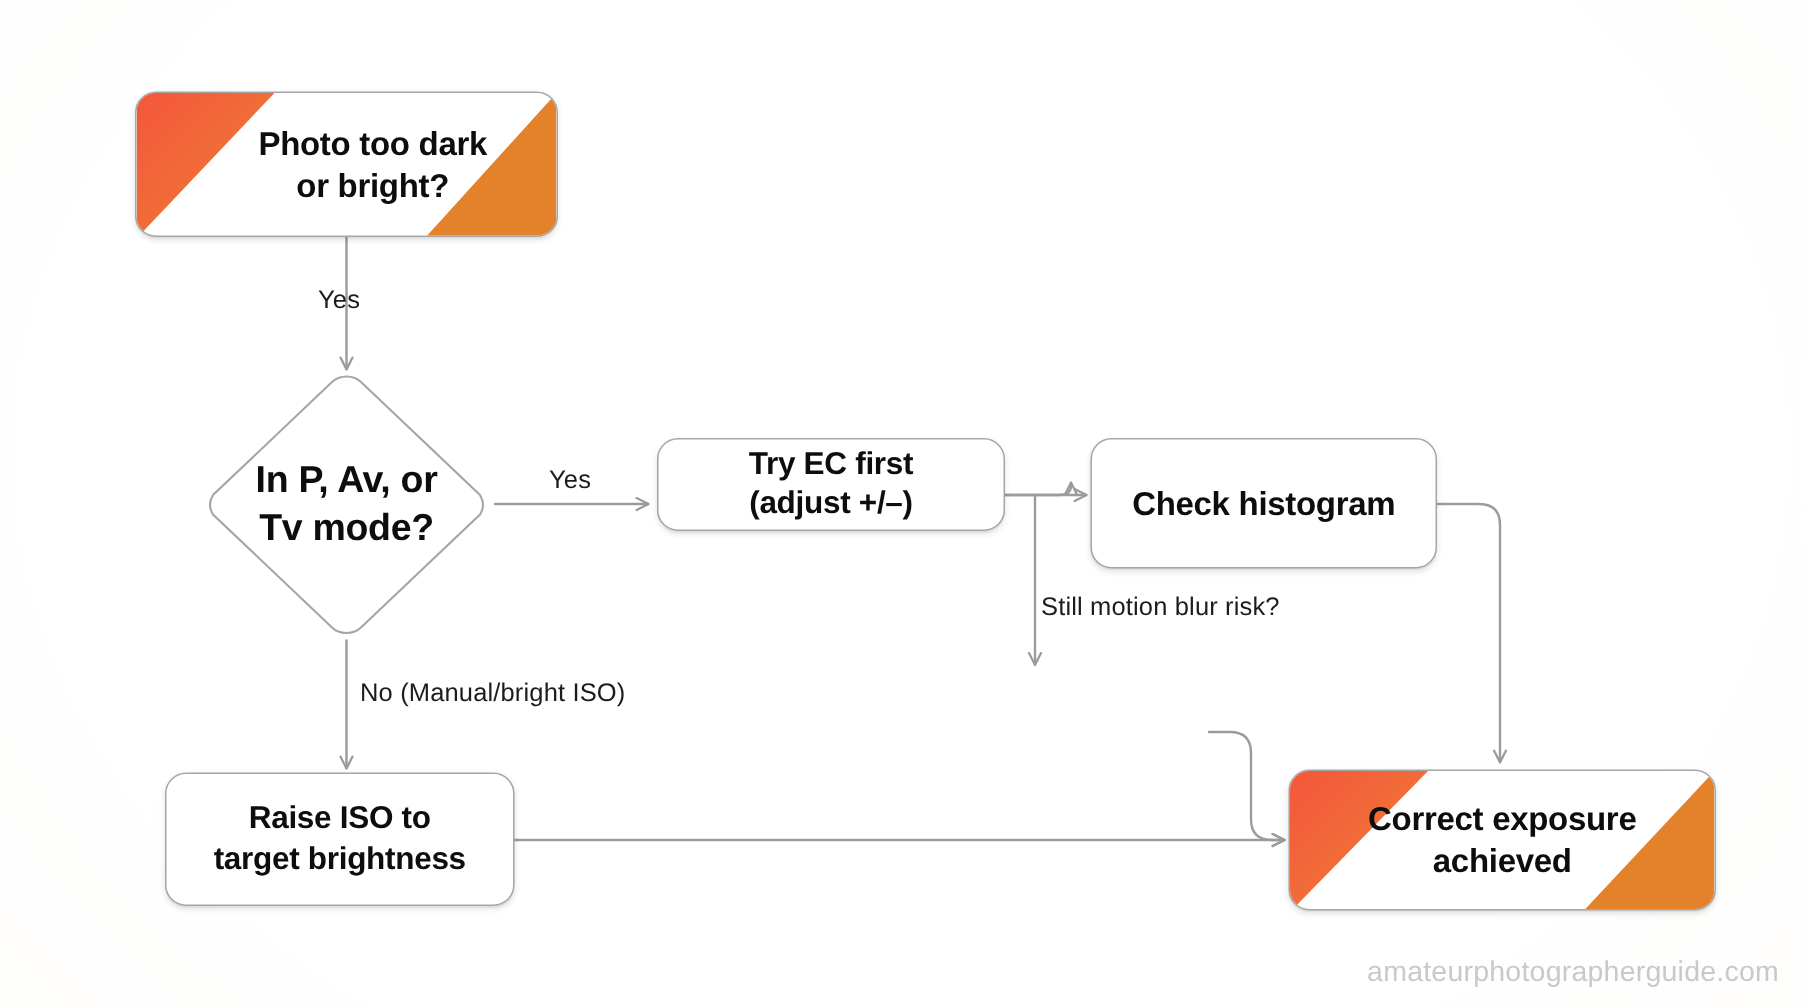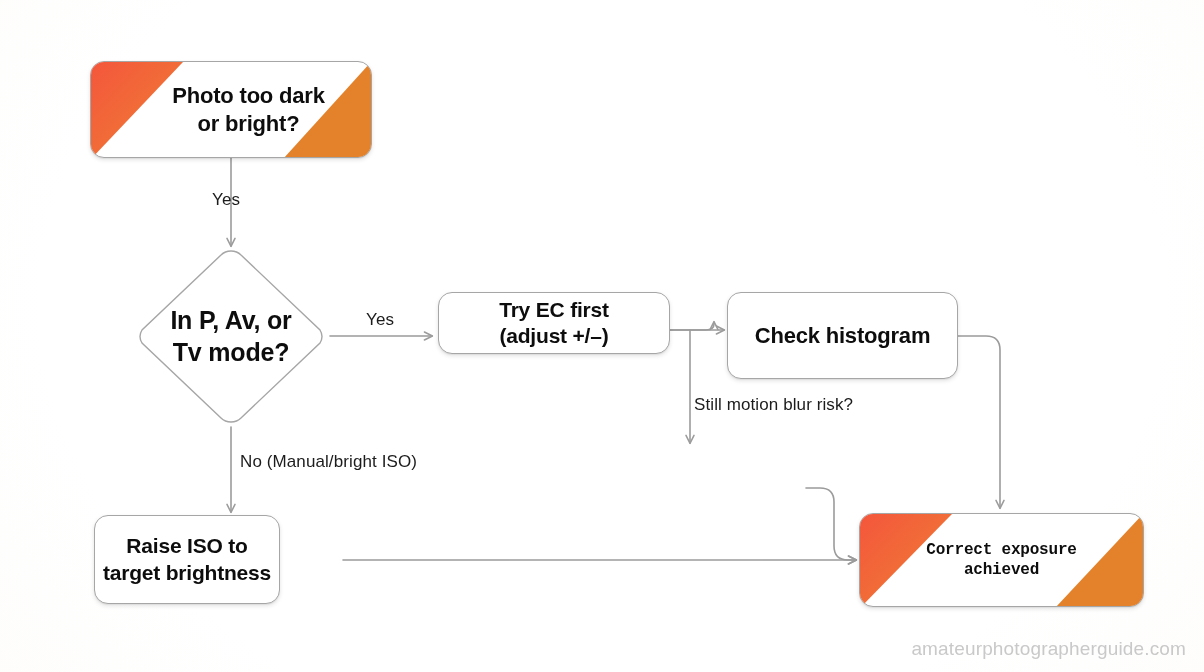--- a/index.html
+++ b/index.html
@@ -169,33 +169,33 @@
   <div class="node" style="left:438px; top:292px; width:232px; height:62px;">
     <span class="node-label" style="font-size:21px;">Try EC first
 (adjust +/–)</span>
   </div>
 
   <div class="node" style="left:727px; top:292px; width:231px; height:87px;">
     <span class="node-label" style="font-size:22px;">Check histogram</span>
   </div>
 
 
-  <div class="node" style="left:94px; top:515px; width:186px; height:89px;">
+  <div class="node" style="left:110px; top:515px; width:233px; height:89px;">
     <span class="node-label" style="font-size:21px;">Raise ISO to
 target brightness</span>
   </div>
 
   <div class="node terminal" style="left:859px; top:513px; width:285px; height:94px;">
     <svg class="accent-left" width="92" height="94" viewBox="0 0 92 94" preserveAspectRatio="none">
       <path d="M0,0 L92,0 L0,94 Z" fill="url(#accLeft)"></path>
     </svg>
     <svg class="accent-right" width="88" height="94" viewBox="0 0 88 94" preserveAspectRatio="none">
       <path d="M88,0 L88,94 L0,94 Z" fill="#E3822B"></path>
     </svg>
-    <span class="node-label" style="font-size:16px;font-family:Liberation Mono, monospace;">Correct exposure
+    <span class="node-label" style="font-size:22px;">Correct exposure
 achieved</span>
   </div>
 
   <span class="edge-label" style="left:212px; top:190px;">Yes</span>
 
   <span class="edge-label" style="left:366px; top:310px;">Yes</span>
 
   <span class="edge-label" style="left:240px; top:452px;">No (Manual/bright ISO)</span>
 
   <span class="edge-label" style="left:694px; top:395px;text-align:right;">Still motion blur risk?</span>

